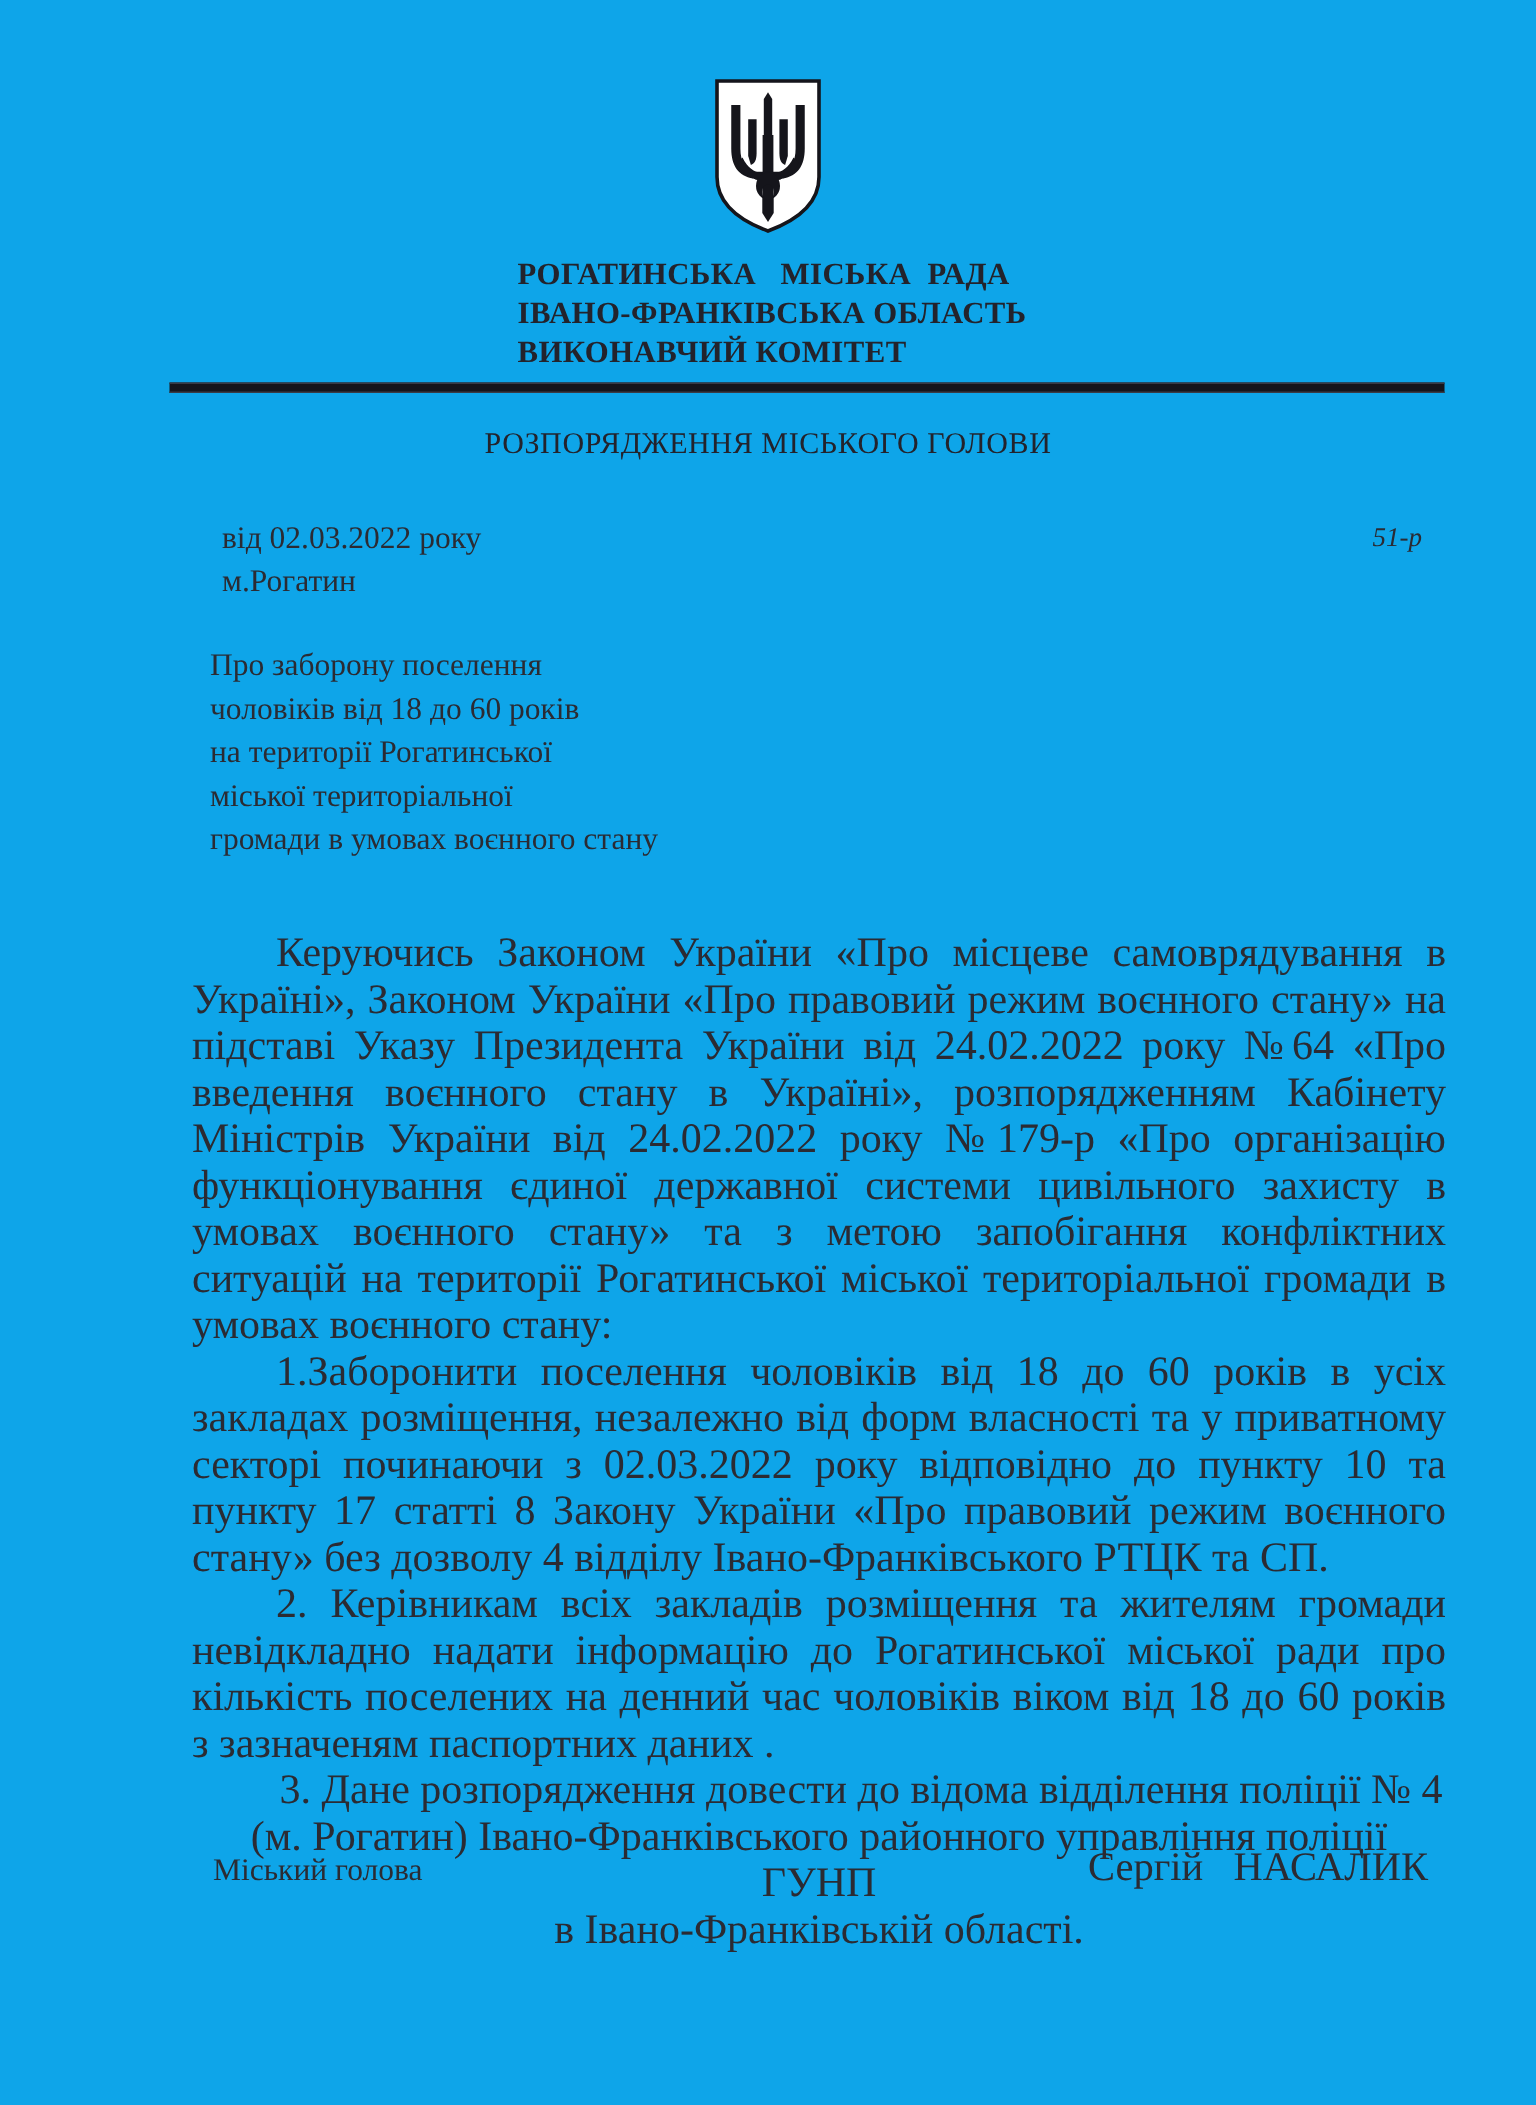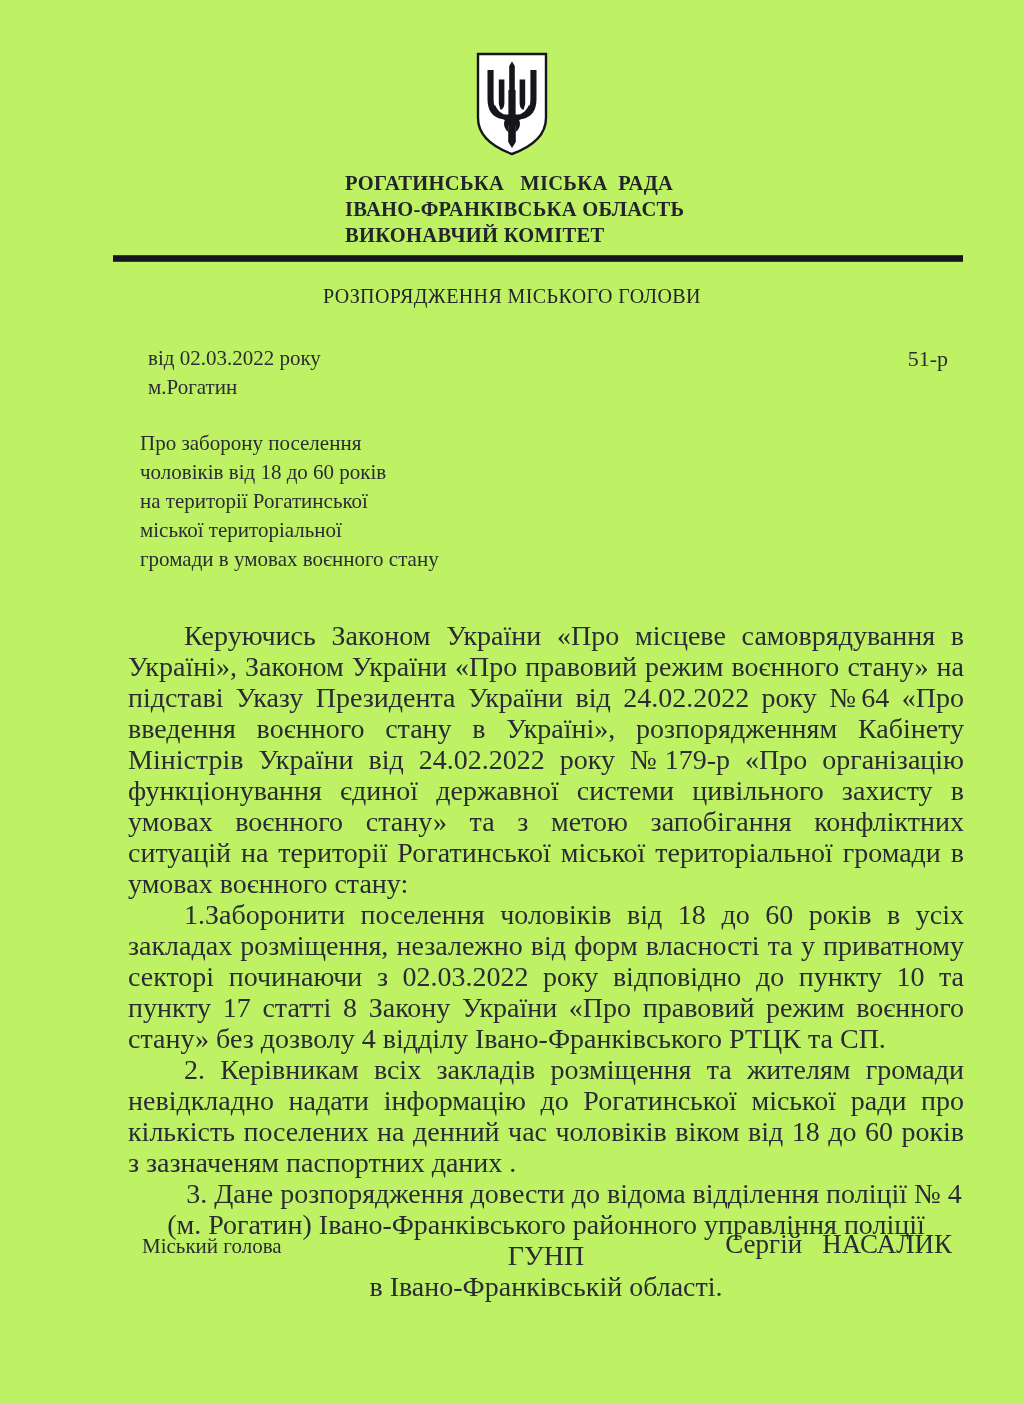--- a/index.html
+++ b/index.html
@@ -12,21 +12,21 @@
     width: 1024px;
     height: 1403px;
     position: relative;
     font-family: "Liberation Serif", "DejaVu Serif", serif;
     color: #2b2b33;
     overflow: hidden;
   }
   .page {
     position: absolute;
     inset: 0;
-    background: #bef264;
+    background: #0ea5e9;
   }
 
   
   .emblem-wrap {
     position: absolute;
     left: 0;
     top: 52px;
     width: 1024px;
     text-align: center;
   }
@@ -90,22 +90,23 @@
   .meta-row {
     position: relative;
     height: 29px;
     font-size: 21px;
     line-height: 29px;
   }
   .meta-number {
     position: absolute;
     right: 0;
     top: 0;
-    font-size: 22px;
-    line-height: 29px;
+    font-size: 18px;
+    line-height: 29px;
+    font-style: italic;
   }
 
   
   .subject {
     position: absolute;
     left: 140px;
     top: 429px;
     width: 520px;
   }
   .subject .s-line {

